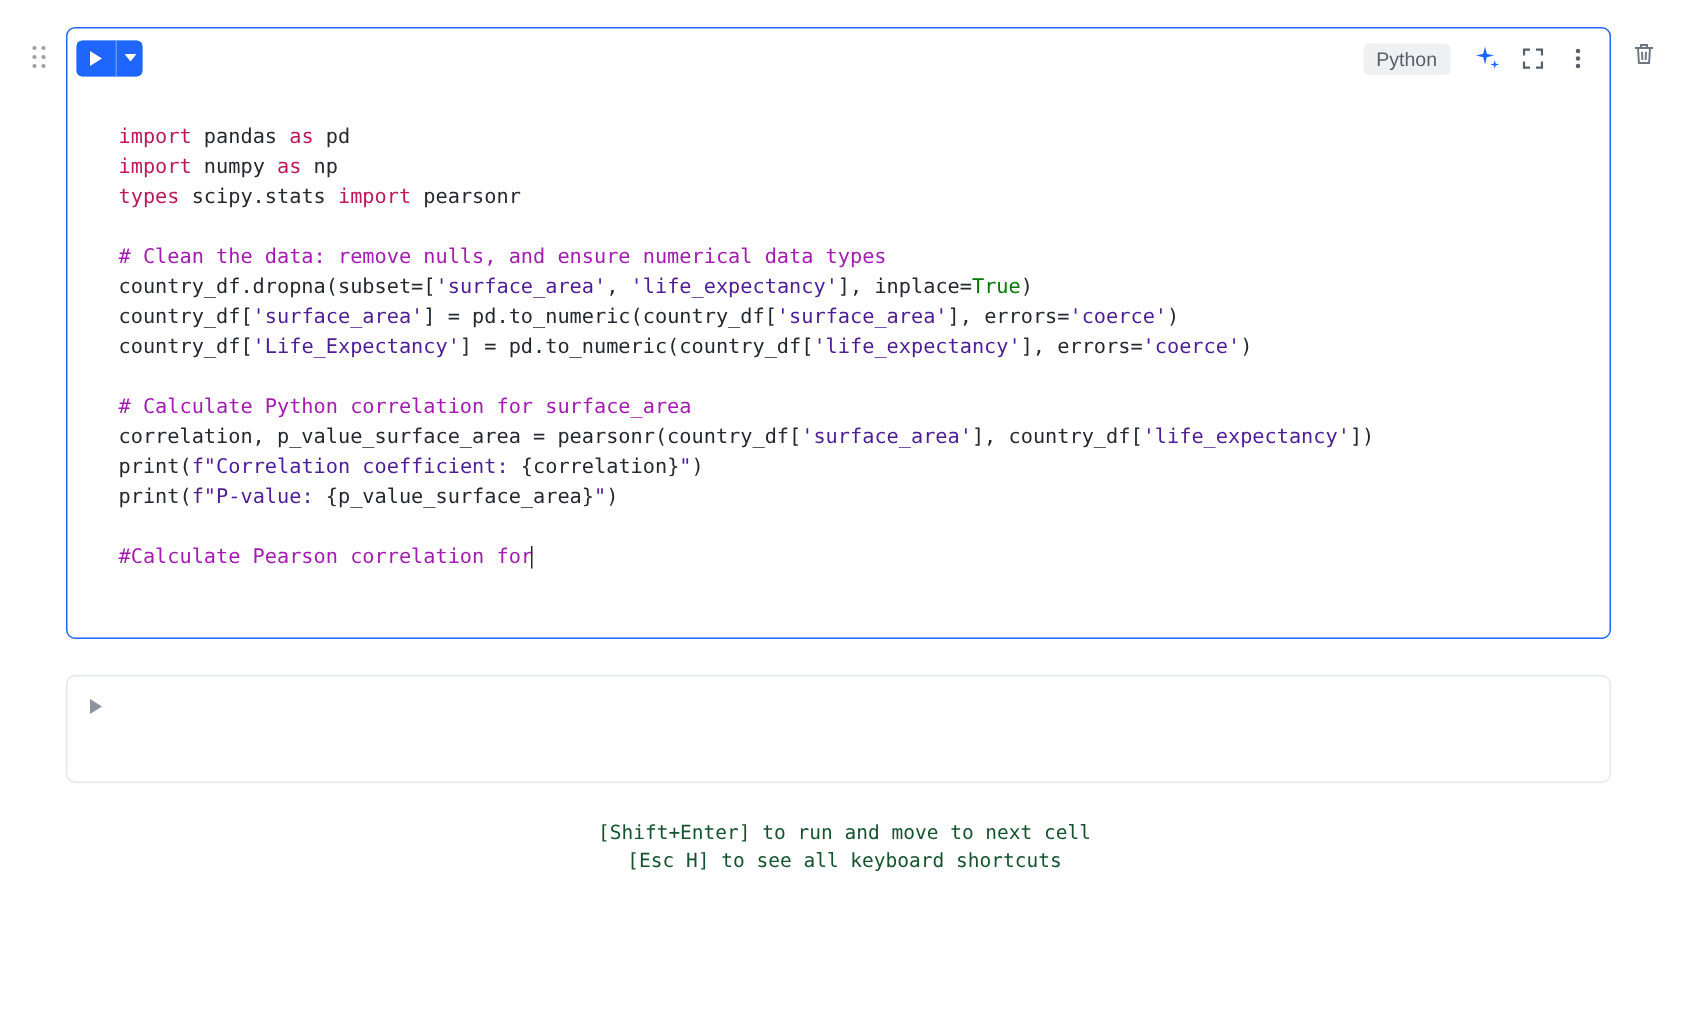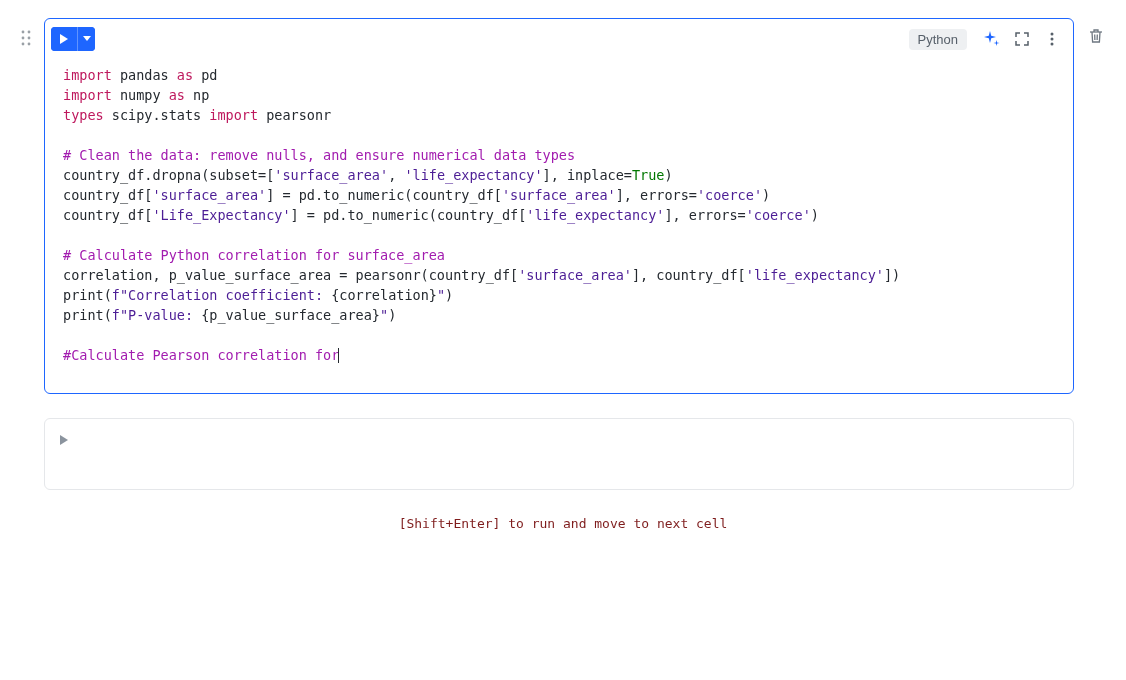--- a/index.html
+++ b/index.html
@@ -26,21 +26,21 @@
   }
   .drag-dots {
     fill: #9aa0a6;
   }
   .cell-box {
     flex: 1;
     border: 1.5px solid #1e66ff;
     border-radius: 6px;
     background: #ffffff;
     position: relative;
-    padding: 0;
+    padding: 16px;
     min-height: 60px;
   }
   .cell-toolbar {
     position: absolute;
     top: 6px;
     left: 6px;
     right: 6px;
     display: flex;
     align-items: center;
     height: 28px;
@@ -134,21 +134,21 @@
   }
   .inactive-play {
     color: #8b949e;
   }
   .hint-block {
     text-align: center;
     margin-top: 24px;
     font-family: "SF Mono", ui-monospace, Menlo, Consolas, monospace;
     font-size: 13px;
     line-height: 19px;
-    color: #7f1d1d;
+    color: #14532d;
   }
 </style>
 </head>
 <body>
 
 <div class="cell-row">
   <div class="drag-handle">
     <svg width="10" height="16" viewBox="0 0 10 16">
       <circle class="drag-dots" cx="2" cy="2" r="1.4"></circle>
         <circle class="drag-dots" cx="8" cy="2" r="1.4"></circle>
@@ -231,13 +231,14 @@
   <div class="inactive-cell">
     <svg class="inactive-play" width="10" height="10" viewBox="0 0 10 10">
         <path d="M1 0 L9 5 L1 10 Z" fill="#8b949e"></path>
       </svg>
   </div>
   <div class="trash-col" style="visibility:hidden"></div>
 </div>
 
 <div class="hint-block">
   <div>[Shift+Enter] to run and move to next cell</div>
+  <div>[Esc H] to see all keyboard shortcuts</div>
 </div>
 
 </body></html>

